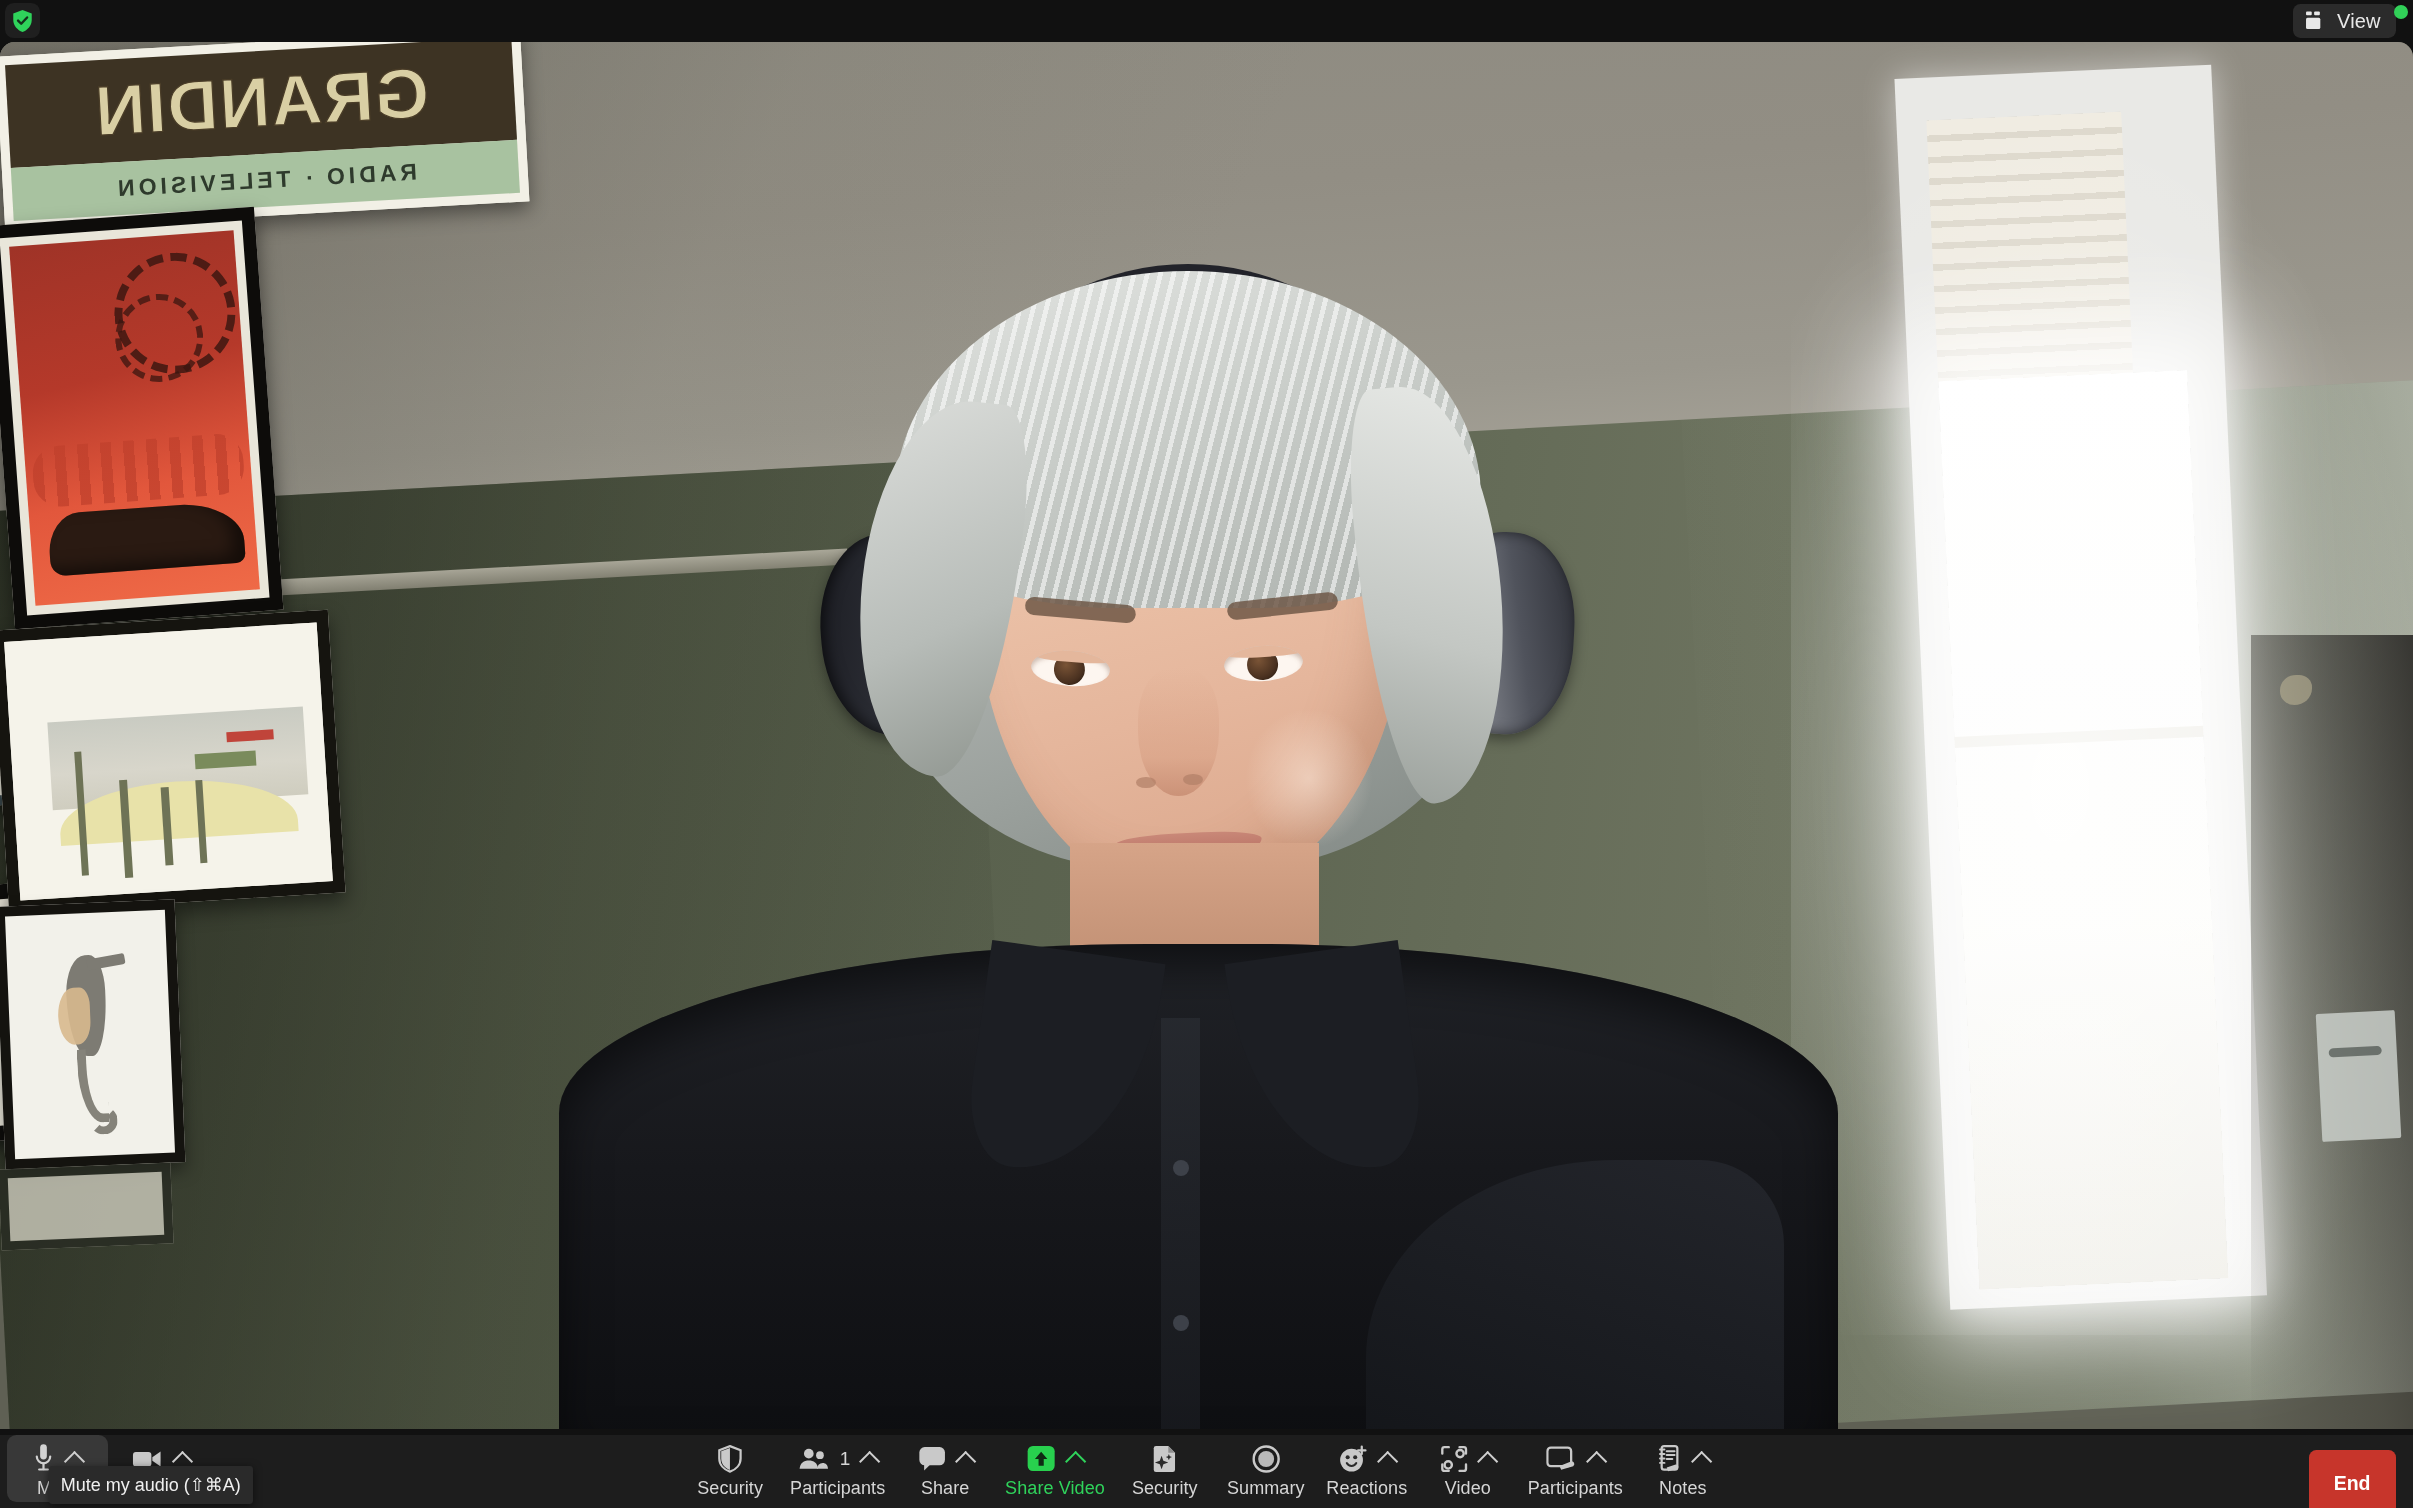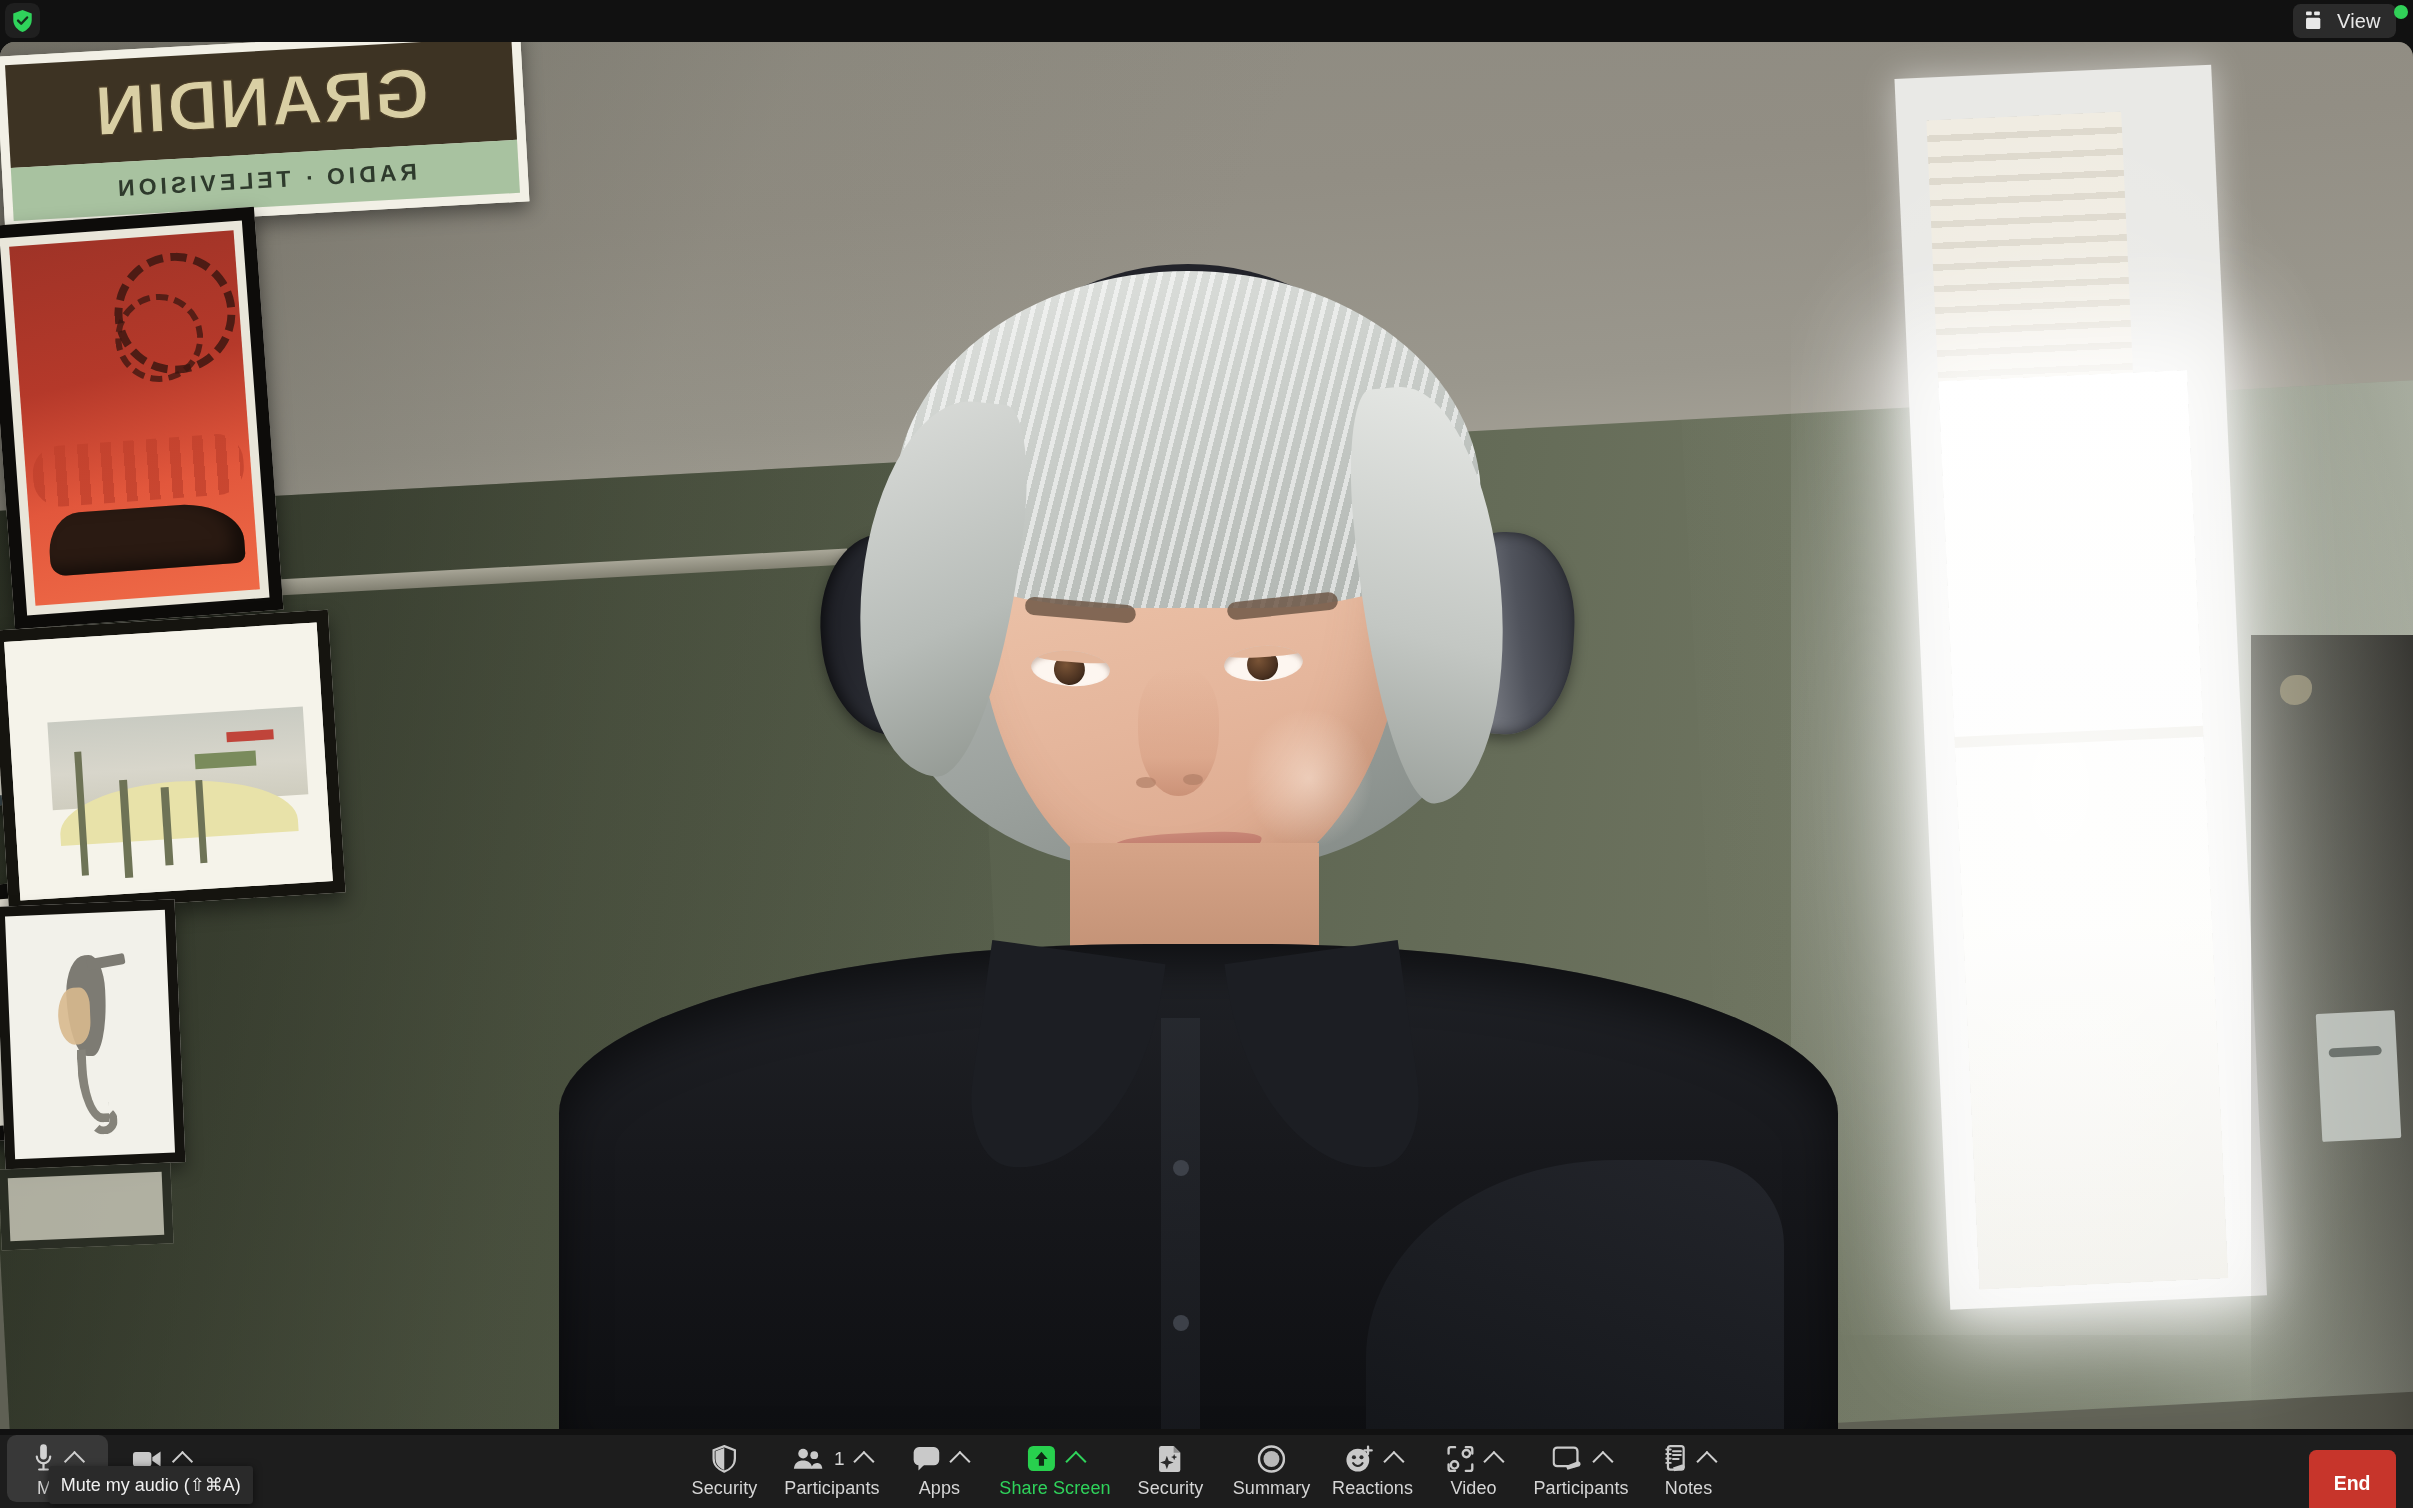--- a/index.html
+++ b/index.html
@@ -702,34 +702,34 @@
       <div class="tbtn">
         <div class="ico-row">
           <span>
             <svg width="28" height="25.6" viewBox="0 0 26 24">
               <rect x="1" y="1" width="24" height="17" rx="5" fill="#c9c9c9"></rect>
               <path d="M5.5 17 L5.5 23 L11.5 17 Z" fill="#c9c9c9"></path>
             </svg>
           </span>
           <span class="caret"></span>
         </div>
-        <div class="tlabel">Apps</div>
+        <div class="tlabel">Share</div>
       </div>
 
       <div class="tbtn active">
         <div class="ico-row">
           <span>
             <svg width="30" height="27" viewBox="0 0 28 26">
               <rect x="1" y="1" width="26" height="24" rx="5" fill="#28d04e"></rect>
               <path d="M14 6.5 L20 13.5 H16.5 V20 H11.5 V13.5 H8 Z" fill="#0f2a14"></path>
             </svg>
           </span>
           <span class="caret green"></span>
         </div>
-        <div class="tlabel">Share Screen</div>
+        <div class="tlabel">Share Video</div>
       </div>
 
       <div class="tbtn">
         <div class="ico-row">
           <span>
             <svg width="25.6" height="28" viewBox="0 0 22 25">
               <path d="M3 1 H14 L20 7 V22 a2 2 0 0 1 -2 2 H3 a2 2 0 0 1 -2 -2 V3 a2 2 0 0 1 2 -2 Z" fill="#c9c9c9"></path>
               <path d="M14 1 V7 H20 Z" fill="#8d8d8d"></path>
               <path d="M8 9.5 L9.6 14 L14 15.6 L9.6 17.2 L8 21.6 L6.4 17.2 L2 15.6 L6.4 14 Z" fill="#2b2b2b"></path>
               <path d="M14.5 8 L15.3 10 L17.3 10.8 L15.3 11.6 L14.5 13.6 L13.7 11.6 L11.7 10.8 L13.7 10 Z" fill="#2b2b2b"></path>

